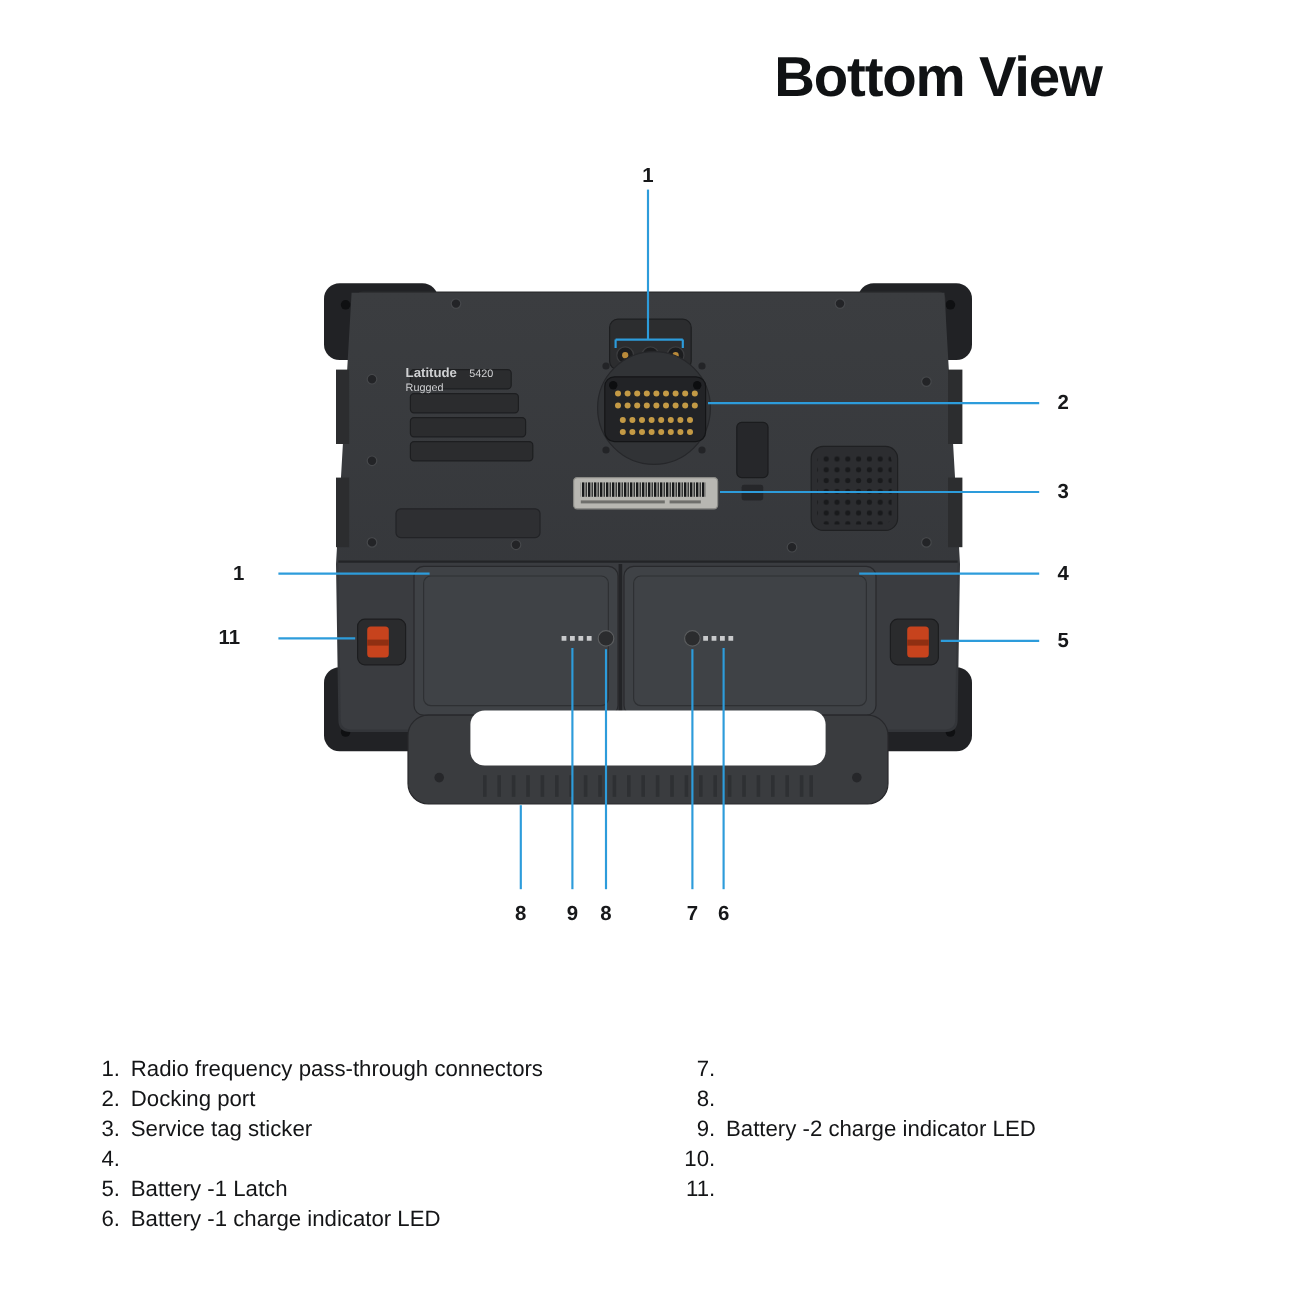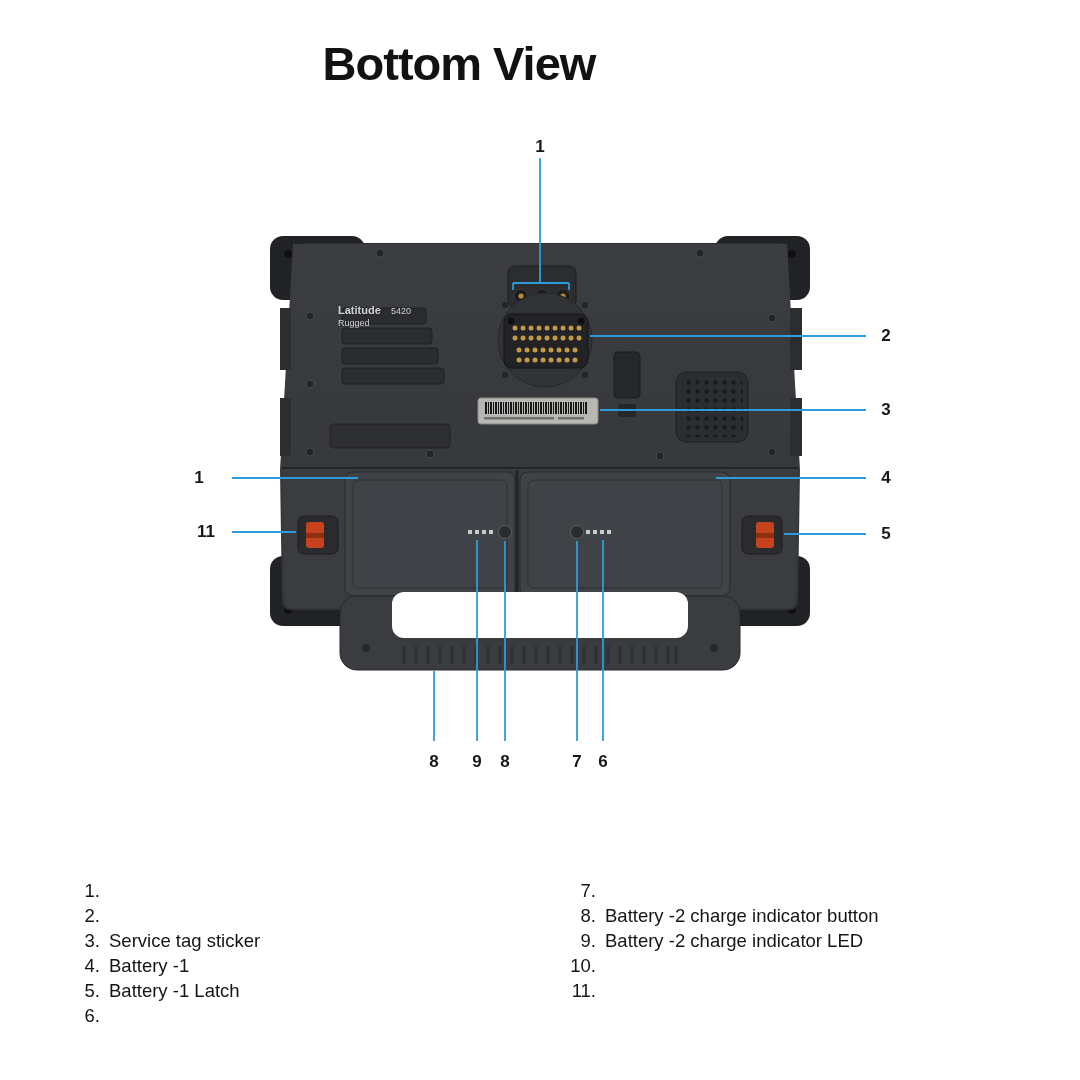--- a/index.html
+++ b/index.html
@@ -5,21 +5,21 @@
   html,body{margin:0;padding:0;background:#ffffff;}
   .page{
     position:relative;
     width:1080px;height:1080px;
     background:#ffffff;
     font-family:"Liberation Sans", sans-serif;
     overflow:hidden;
   }
   .title{
     position:absolute;top:36px;left:0;width:918px;
-    text-align:center;
+    text-align:right;
     font-size:47px;font-weight:bold;letter-spacing:-1px;
     color:#101214;margin:0;
   }
   .art{position:absolute;top:0;left:0;width:1080px;height:1080px;}
   .callout{
     position:absolute;
     transform:translate(-50%,-50%);
     font-size:17px;font-weight:bold;color:#17181a;
     white-space:nowrap;
   }
@@ -257,58 +257,59 @@
       <path d="M603 540 V741"></path>
     </g>
   </svg>
 
   <span class="callout" style="left:540px;top:147px">1</span>
   <span class="callout" style="left:886px;top:336px">2</span>
   <span class="callout" style="left:886px;top:410px">3</span>
   <span class="callout" style="left:886px;top:478px">4</span>
   <span class="callout" style="left:886px;top:534px">5</span>
   <span class="callout" style="left:199px;top:478px">1</span>
-  <span class="callout" style="left:206px;top:532px">11</span>
+  <span class="callout" style="left:191px;top:532px">11</span>
   <span class="callout" style="left:434px;top:762px">8</span>
   <span class="callout" style="left:477px;top:762px">9</span>
   <span class="callout" style="left:505px;top:762px">8</span>
   <span class="callout" style="left:577px;top:762px">7</span>
   <span class="callout" style="left:603px;top:762px">6</span>
 
   <div class="legend">
     <div class="legend-col left">
       <div class="legend-row">
           <span class="num">1.</span>
+          <span class="lbl">Radio frequency pass-through connectors</span>
         </div>
       <div class="legend-row">
           <span class="num">2.</span>
+          <span class="lbl">Docking port</span>
         </div>
       <div class="legend-row">
           <span class="num">3.</span>
           <span class="lbl">Service tag sticker</span>
         </div>
       <div class="legend-row">
           <span class="num">4.</span>
-          <span class="lbl">Battery -1</span>
         </div>
       <div class="legend-row">
           <span class="num">5.</span>
           <span class="lbl">Battery -1 Latch</span>
         </div>
       <div class="legend-row">
           <span class="num">6.</span>
+          <span class="lbl">Battery -1 charge indicator LED</span>
         </div>
     </div>
     <div class="legend-col right">
       <div class="legend-row">
           <span class="num">7.</span>
         </div>
       <div class="legend-row">
           <span class="num">8.</span>
-          <span class="lbl">Battery -2 charge indicator button</span>
         </div>
       <div class="legend-row">
           <span class="num">9.</span>
           <span class="lbl">Battery -2 charge indicator LED</span>
         </div>
       <div class="legend-row">
           <span class="num">10.</span>
         </div>
       <div class="legend-row">
           <span class="num">11.</span>

